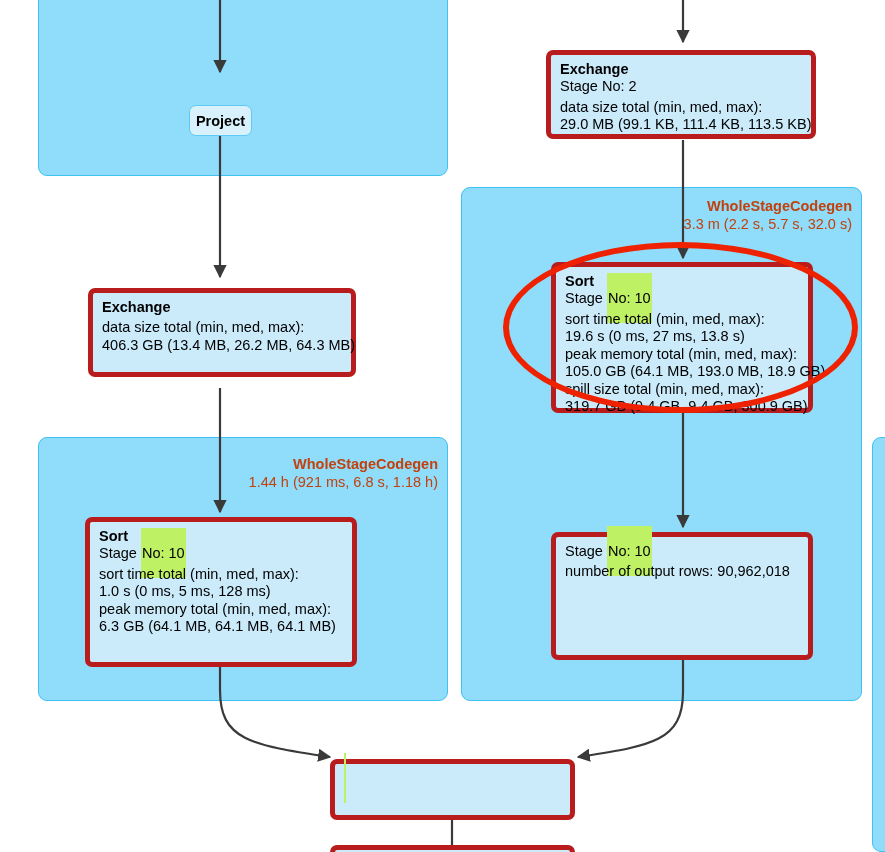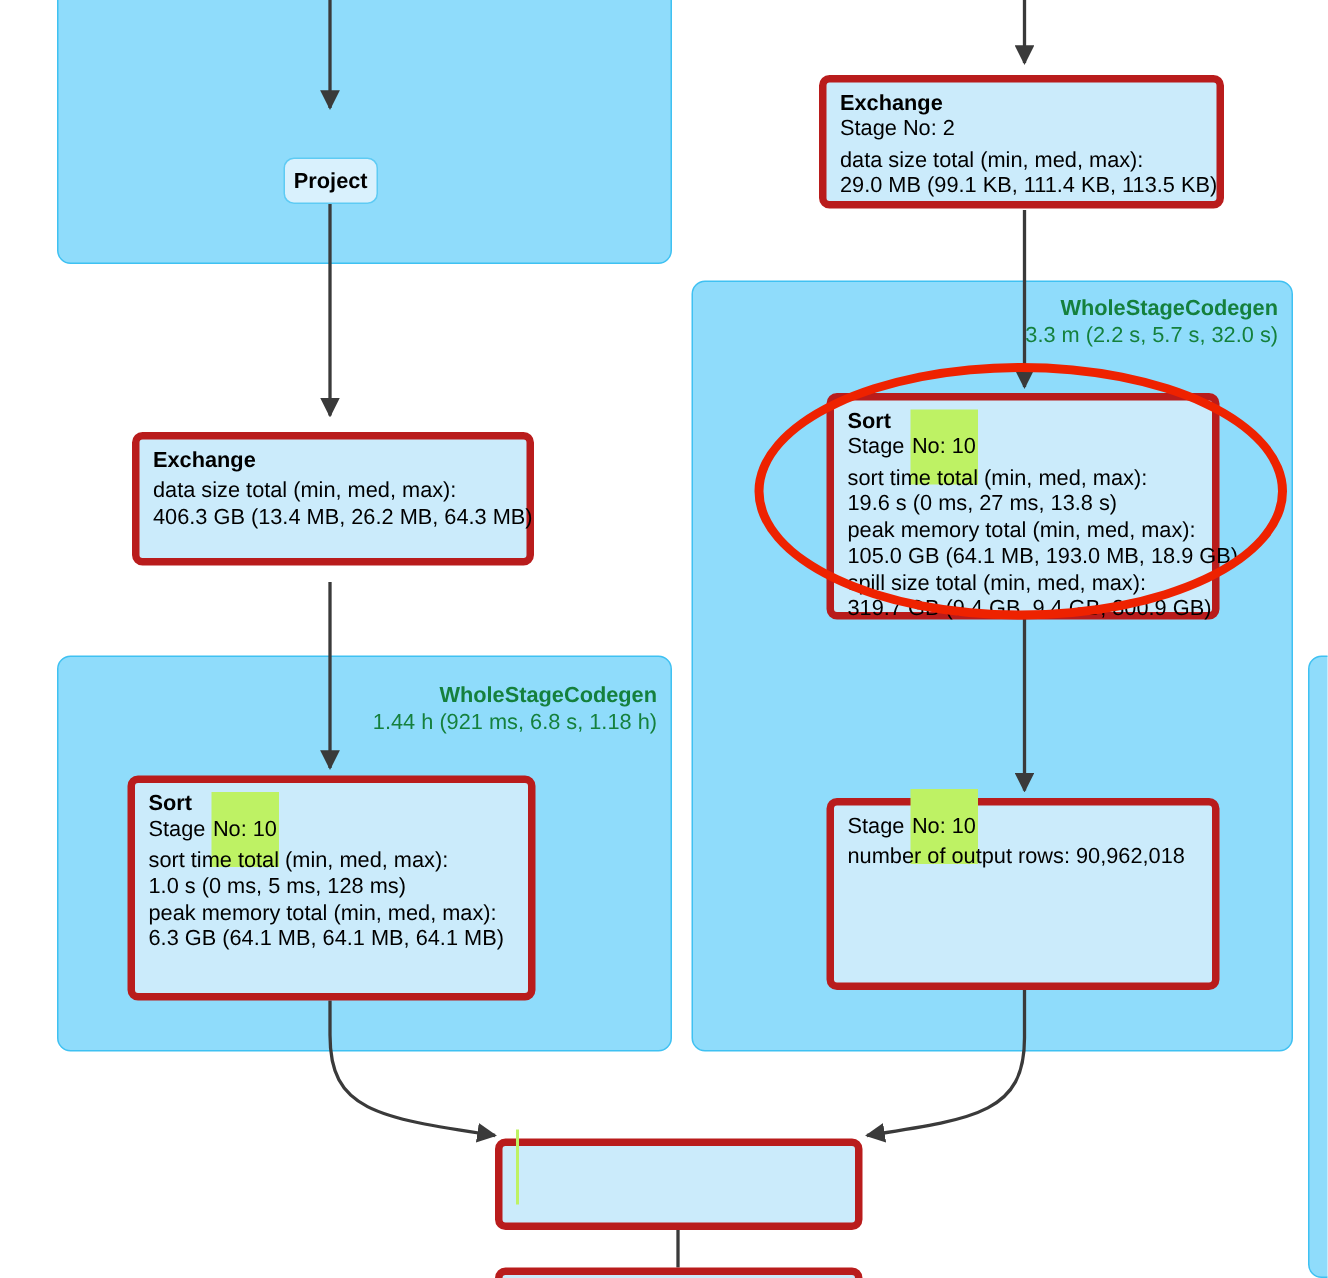--- a/index.html
+++ b/index.html
@@ -14,21 +14,21 @@
   .cluster{
     position:absolute;
     background:#8FDCFB;
     border:1px solid #3FC1F2;
     border-radius:9px;
     box-sizing:border-box;
   }
   .cluster-label{
     position:absolute;
     text-align:right;
-    color:#15803d;
+    color:#c2410c;
     line-height:1.22;
     white-space:nowrap;
     pointer-events:none;
   }
   .cluster-label .cl-title{font-size:14.5px;font-weight:bold;display:block;}
   .cluster-label .cl-sub{font-size:14.5px;display:block;}
 
   
   .node{
     position:absolute;

